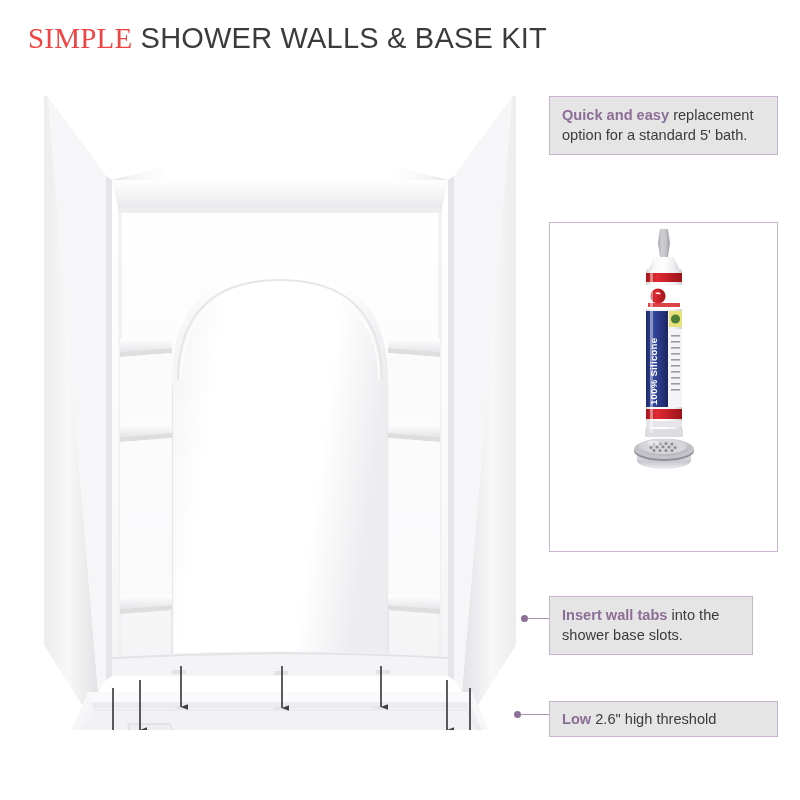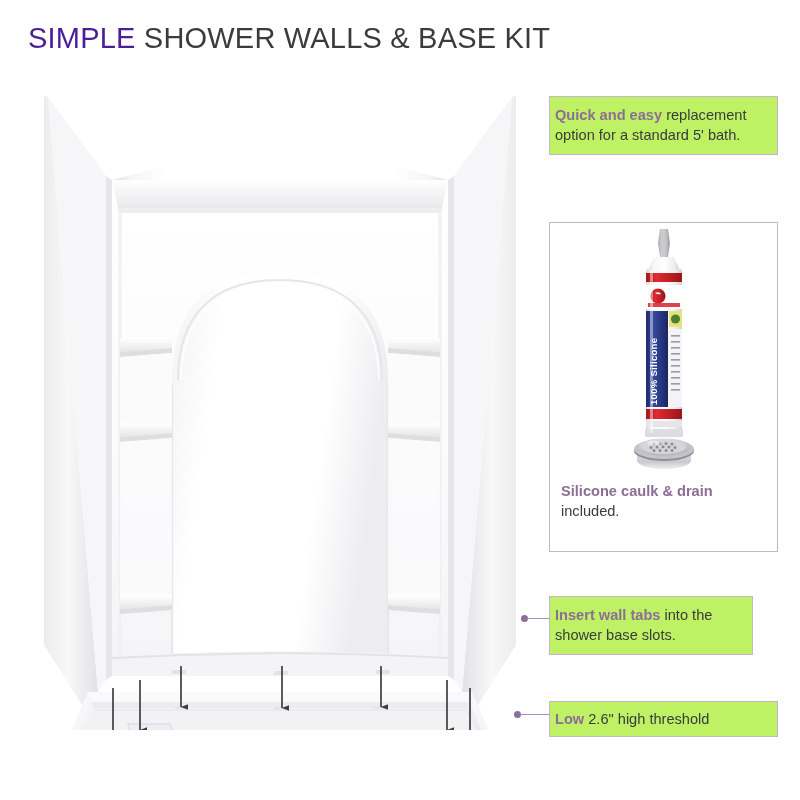--- a/index.html
+++ b/index.html
@@ -14,39 +14,39 @@
   
   #page-title {
     position: absolute;
     left: 28px; top: 22px;
     font-size: 29px;
     letter-spacing: 0.2px;
     white-space: nowrap;
     color: #3b3b3d;
     font-weight: 400;
   }
-  #page-title .accent { color: #4c1d95; }
+  #page-title .accent { color: #ef4444; font-family: Liberation Serif, serif; }
 
   
   #product-figure {
     position: absolute;
     left: 20px; top: 80px;
     width: 520px; height: 650px;
   }
   #product-figure svg { display: block; width: 100%; height: 100%; }
 
   
   .callout {
     position: absolute;
     border: 1px solid #c9b4cf;
-    background: #bef264;
+    background: #e5e5e5;
     color: #3b3b3d;
     font-size: 14.6px;
     line-height: 20px;
-    padding: 8px 10px 9px 5px;
+    padding: 8px 10px 9px 12px;
   }
   .callout b { color: #8d6e96; font-weight: bold; }
 
   #callout-quick      { left: 549px; top: 96px;  width: 229px; }
   #callout-insert     { left: 549px; top: 596px; width: 204px; }
   #callout-threshold  { left: 549px; top: 701px; width: 229px; padding-top:7px; padding-bottom:7px; }
 
   
   #callout-kit {
     position: absolute;
@@ -365,23 +365,20 @@
           <circle cx="104" cy="227.6" r="1.5"></circle>
             <circle cx="110" cy="227.4" r="1.5"></circle>
           <circle cx="116" cy="227.4" r="1.5"></circle>
             <circle cx="122" cy="227.6" r="1.5"></circle>
         </g>
 
         <ellipse cx="104" cy="220" rx="7" ry="2.2" fill="#ffffff" opacity="0.5"></ellipse>
       </g>
     </svg>
   </div>
-  <div id="kit-caption">
-    <b>Silicone caulk &amp; drain</b><span> included.</span>
-  </div>
 </div>
 
 <div class="leader" id="leader-insert">
   <span class="leader-dot"></span>
   <span class="leader-line"></span>
 </div>
 <div class="callout" id="callout-insert">
   <b>Insert wall tabs</b><span> into the shower base slots.</span>
 </div>
 

